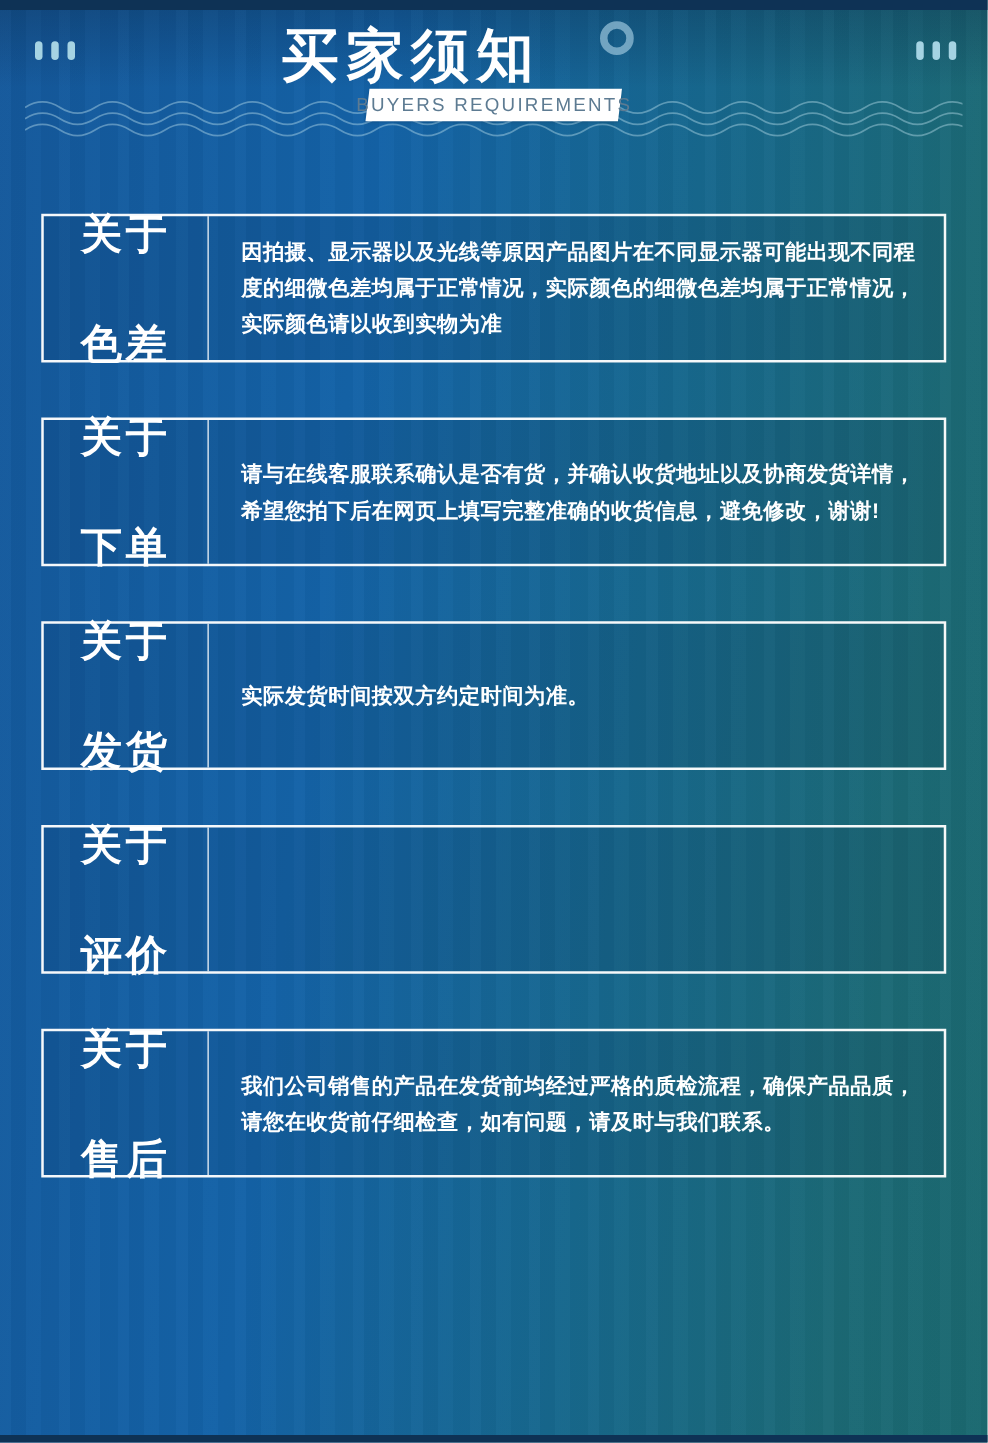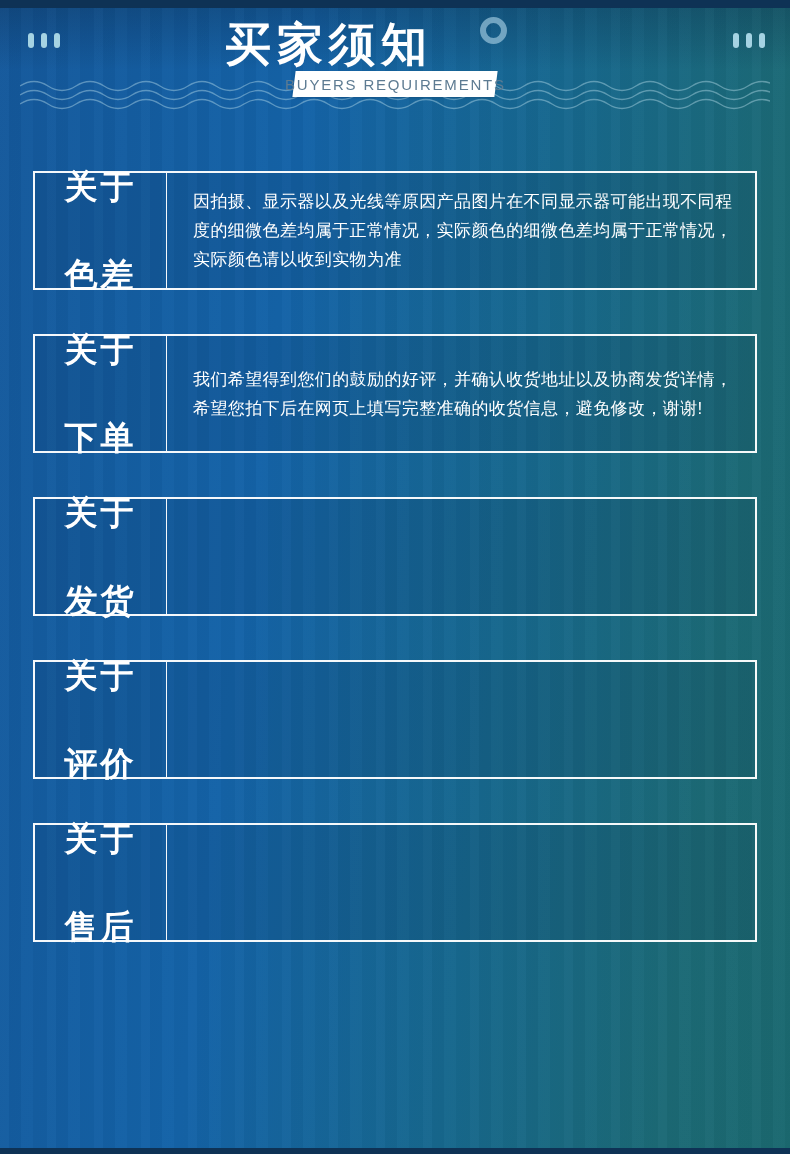--- a/index.html
+++ b/index.html
@@ -91,21 +91,21 @@
     letter-spacing: 3px; line-height: 44px;
     text-align: center;
     gap: 44px;
   }
   .card-body {
     flex: 1;
     display: flex; align-items: center;
     padding: 10px 16px 10px 26px;
   }
   .card-text {
-    color: #ffffff; font-size: 17px; font-weight: 400;
+    color: #ffffff; font-size: 17px; font-weight: 700;
     line-height: 29px; letter-spacing: 0.4px;
     text-align: left;
   }
 </style>
 </head>
 <body>
 
 <div class="texture"></div>
 <div class="bar-top"></div>
 
@@ -147,41 +147,47 @@
       <div class="card-text">因拍摄、显示器以及光线等原因产品图片在不同显示器可能出现不同程度的细微色差均属于正常情况，实际颜色的细微色差均属于正常情况，实际颜色请以收到实物为准</div>
     </div>
   </div>
 
   <div class="card">
     <div class="card-label">
       <span>关于</span>
       <span>下单</span>
     </div>
     <div class="card-body">
-      <div class="card-text">我们希望得到您们的鼓励的好评，并确认收货地址以及协商发货详情，希望您拍下后在网页上填写完整准确的收货信息，避免修改，谢谢!</div>
+      <div class="card-text">请与在线客服联系确认是否有货，并确认收货地址以及协商发货详情，希望您拍下后在网页上填写完整准确的收货信息，避免修改，谢谢!</div>
     </div>
   </div>
 
   <div class="card">
     <div class="card-label">
       <span>关于</span>
       <span>发货</span>
+    </div>
+    <div class="card-body">
+      <div class="card-text">实际发货时间按双方约定时间为准。</div>
     </div>
   </div>
 
 
   <div class="card">
     <div class="card-label">
       <span>关于</span>
       <span>评价</span>
     </div>
   </div>
 
   <div class="card">
     <div class="card-label">
       <span>关于</span>
       <span>售后</span>
     </div>
+    <div class="card-body">
+      <div class="card-text">我们公司销售的产品在发货前均经过严格的质检流程，确保产品品质，请您在收货前仔细检查，如有问题，请及时与我们联系。</div>
+    </div>
   </div>
 
 </div>
 
 <div class="bar-bottom"></div>
 
 </body></html>

